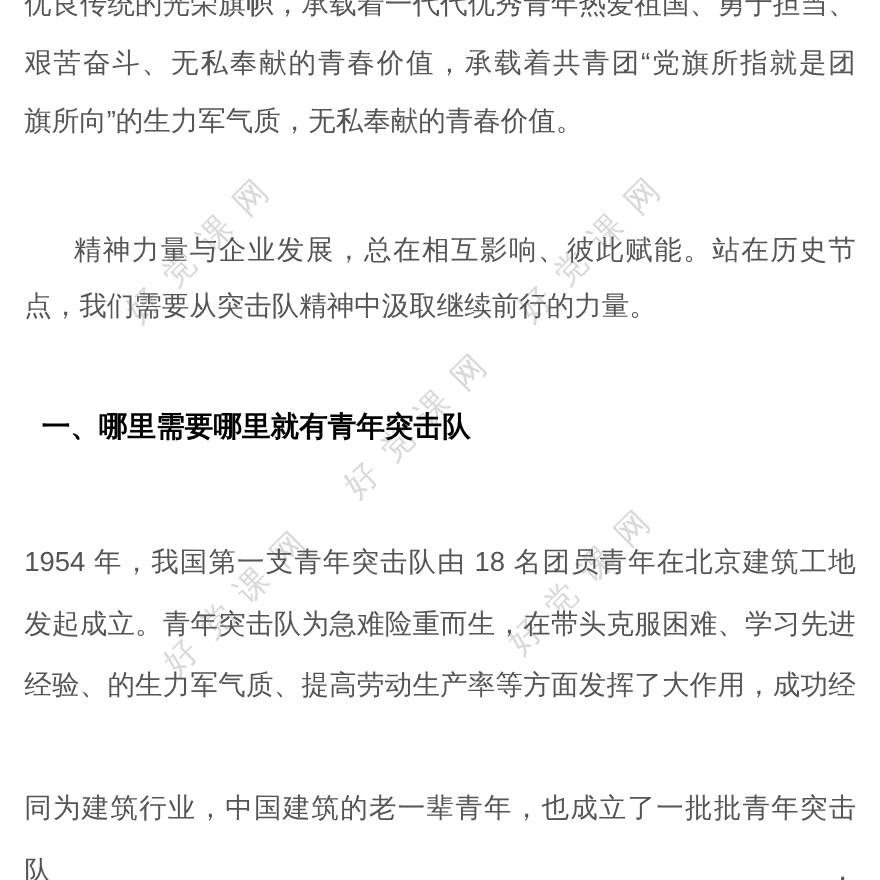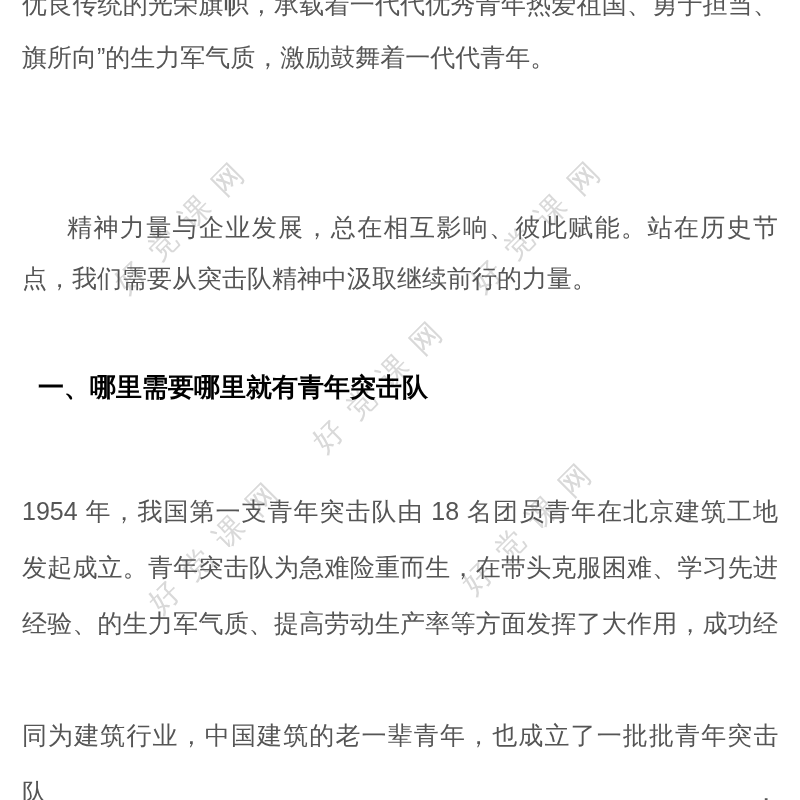--- a/index.html
+++ b/index.html
@@ -59,21 +59,22 @@
     <div class="watermark" style="left: 541px; top: 222px;">好党课网</div>
     <div class="watermark" style="left: 383px; top: 382px;">好党课网</div>
     <div class="watermark" style="left: 219px; top: 543px;">好党课网</div>
     <div class="watermark" style="left: 532px; top: 524px;">好党课网</div>
   </div>
 
   <div class="content-layer">
 
     <div class="para para-legacy">
       <div class="jline">优良传统的光荣旗帜，承载着一代代优秀青年热爱祖国、勇于担当、</div>
-      <div class="lline">旗所向”的生力军气质，激励鼓舞着一代代青年。</div>
+      <div class="jline">艰苦奋斗、无私奉献的青春价值，承载着共青团“党旗所指就是团</div>
+      <div class="lline">旗所向”的生力军气质，无私奉献的青春价值。</div>
     </div>
 
     <div class="para para-spirit">
       <div class="jline indent">精神力量与企业发展，总在相互影响、彼此赋能。站在历史节</div>
       <div class="lline">点，我们需要从突击队精神中汲取继续前行的力量。</div>
     </div>
 
     <div class="section-heading">一、哪里需要哪里就有青年突击队</div>
 
     <div class="para para-1954">

